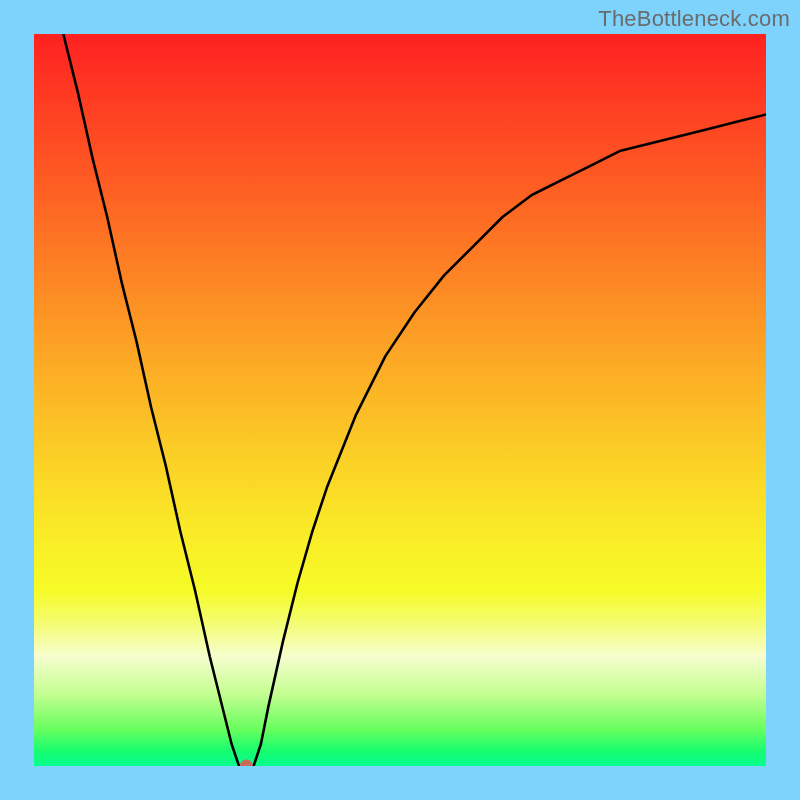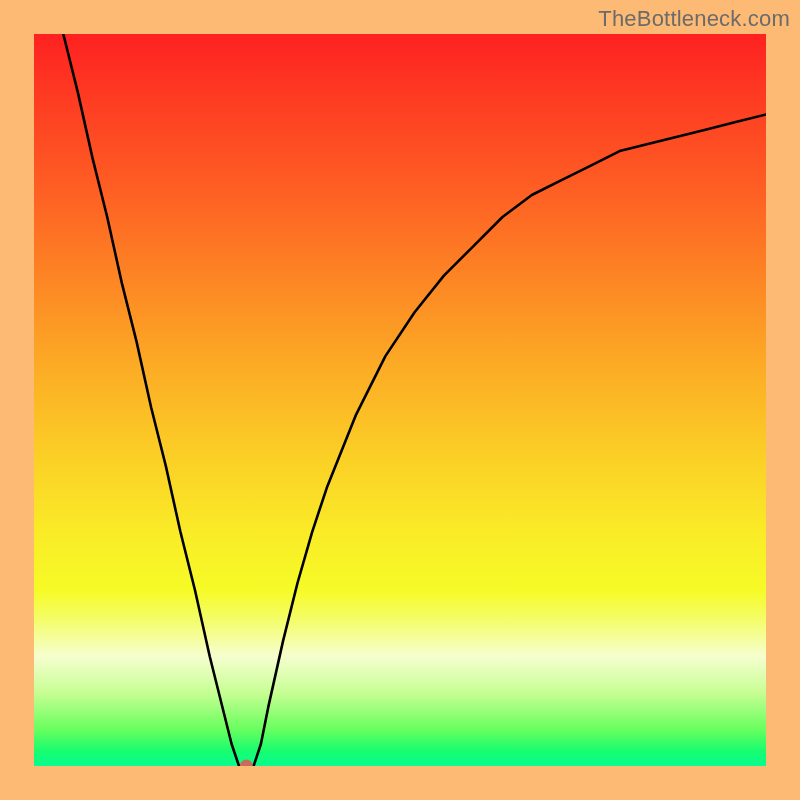--- a/index.html
+++ b/index.html
@@ -10,21 +10,21 @@
     background: #000;
     overflow: hidden;
     font-family: Arial, Helvetica, sans-serif;
   }
   .frame {
     position: absolute;
     left: 0;
     top: 0;
     width: 800px;
     height: 800px;
-    background: #fdba74;
+    background: #7dd3fc;
   }
   .plot {
     position: absolute;
     left: 34px;
     top: 34px;
     width: 732px;
     height: 732px;
     
     background: linear-gradient(
       to bottom,

